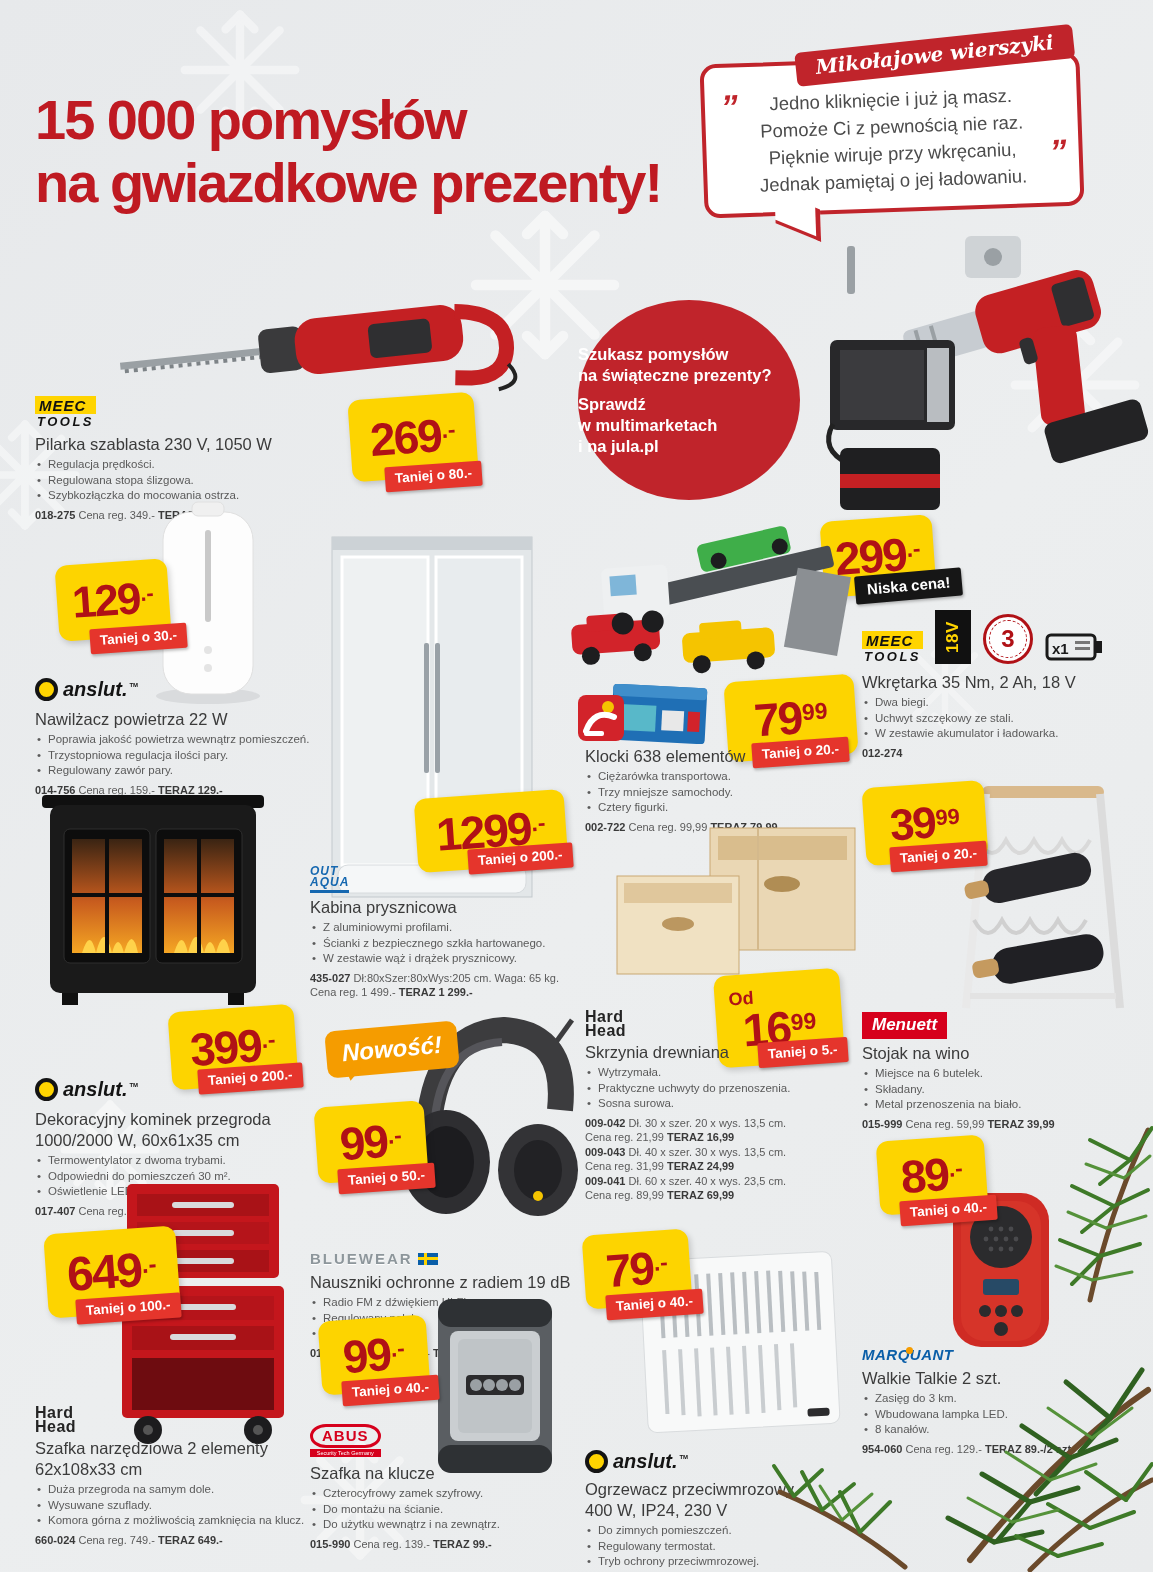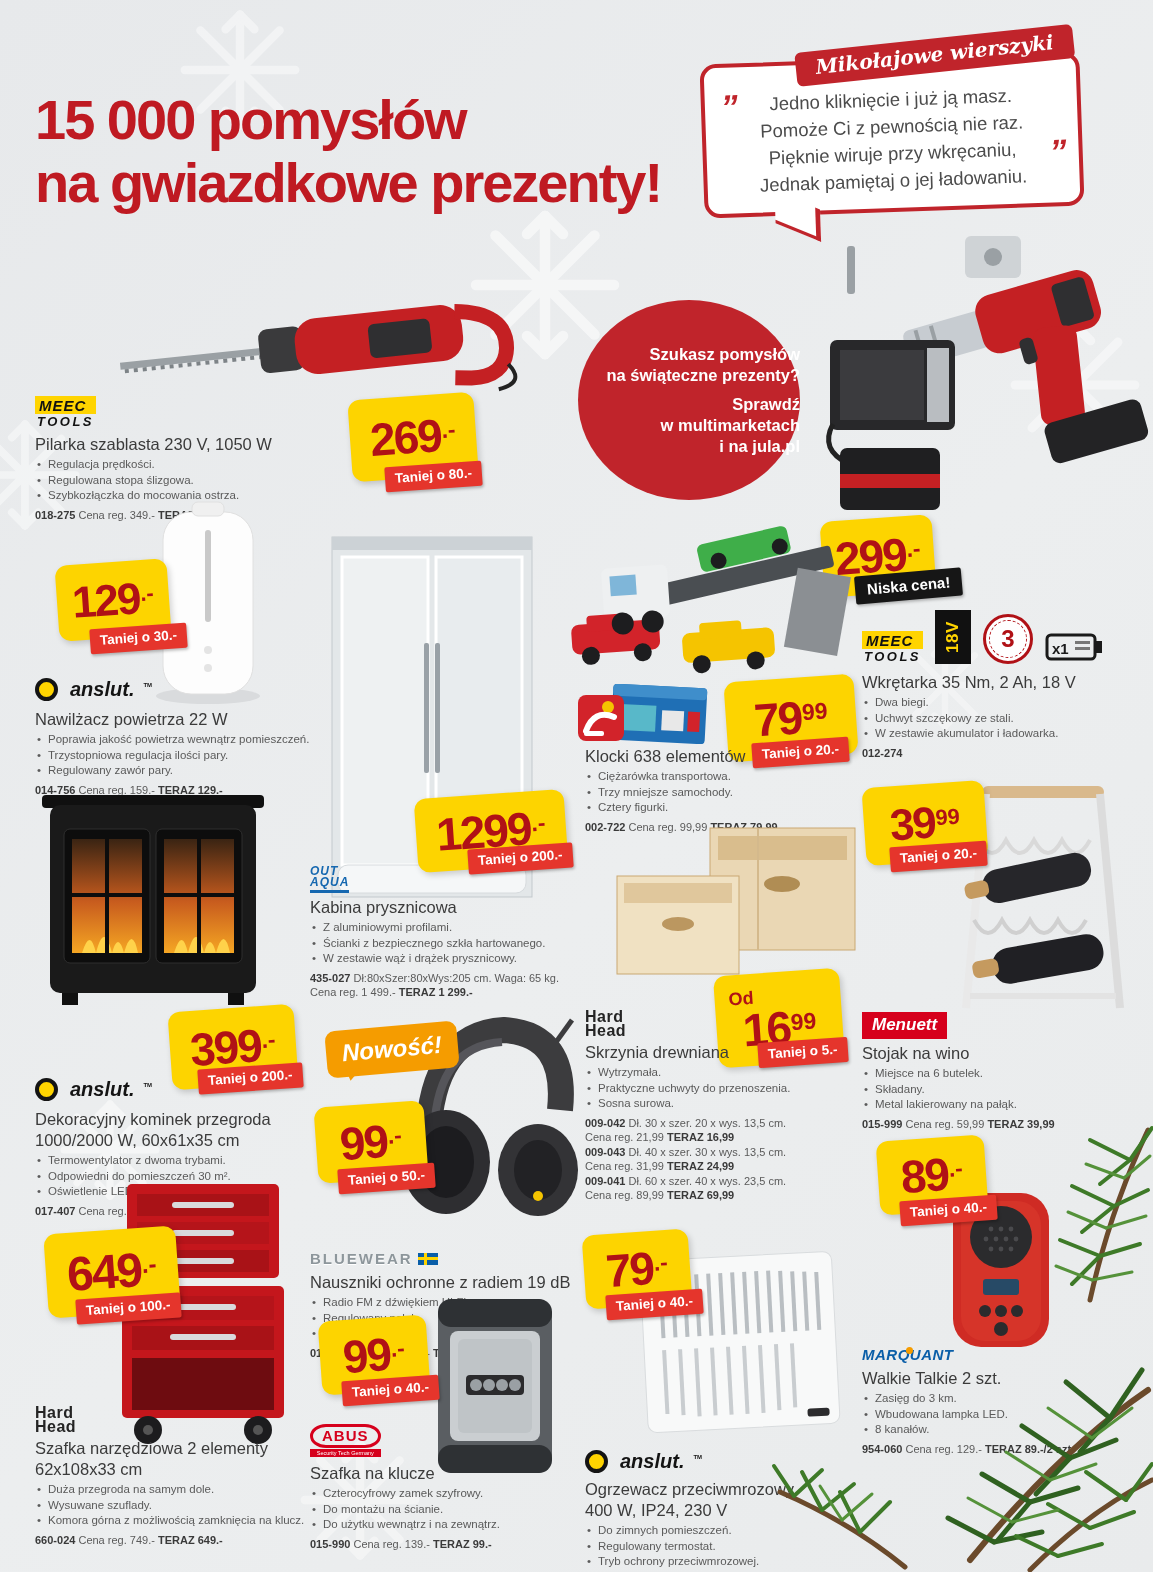--- a/index.html
+++ b/index.html
@@ -21,21 +21,21 @@
   .ribbon{position:absolute;top:-22px;left:92px;background:#c0242b;color:#fff;padding:4px 20px 6px;
     border-radius:6px;transform:rotate(-4deg);font-family:"DejaVu Serif",serif;font-style:italic;
     font-weight:700;font-size:20px;white-space:nowrap;}
   .poem-line{text-align:center;font-size:18.5px;line-height:27px;color:#4c4c4c;}
   .qmark{position:absolute;color:#c0242b;font-weight:900;font-size:34px;font-style:italic;line-height:1;}
   .qmark.open{left:16px;top:22px;}
   .qmark.close{right:12px;bottom:34px;}
   
   .promo-circle{position:absolute;left:578px;top:300px;width:222px;height:200px;border-radius:50%;
     background:#c0242b;color:#fff;display:flex;flex-direction:column;justify-content:center;
-    align-items:flex-end;text-align:center;font-weight:700;font-size:16.5px;line-height:21px;}
+    align-items:flex-start;text-align:center;font-weight:700;font-size:16.5px;line-height:21px;}
   .promo-circle .gap{height:8px;}
   
   .badge{position:absolute;background:#fdd400;border-radius:12px;display:flex;flex-direction:column;
     align-items:center;justify-content:center;transform:rotate(-4deg);
     box-shadow:2px 3px 6px rgba(0,0,0,.18);}
   .big{font-weight:700;color:#b01116;letter-spacing:-2px;line-height:1;white-space:nowrap;}
   .sup{font-size:.5em;position:relative;top:-.55em;letter-spacing:0;margin-left:1px;}
   .od-label{align-self:flex-start;font-size:18px;font-weight:700;color:#b01116;padding-left:14px;margin-bottom:-2px;}
   .tag{position:absolute;background:#e5352c;color:#fff;font-weight:700;font-size:13.5px;line-height:1;
     padding:5px 10px 6px;transform:rotate(-4deg);white-space:nowrap;border-radius:2px;
@@ -51,21 +51,21 @@
   .bullets{list-style:none;margin:2px 0 4px;padding:0;}
   .bullets li{position:relative;font-size:11.5px;line-height:15.5px;color:#5a5a5a;padding-left:13px;}
   .bullets li::before{content:"•";position:absolute;left:2px;color:#5a5a5a;}
   .art{font-size:11px;line-height:14.5px;color:#5a5a5a;}
   .art .no,.art b{font-weight:700;color:#3a3a3a;}
   
   .meec{display:inline-block;line-height:1;margin-top:16px;}
   .meec .t{display:block;background:#ffd400;color:#111;font-weight:900;font-size:15px;
     letter-spacing:1px;padding:2px 4px 1px;font-style:italic;}
   .meec .b{display:block;color:#111;font-weight:900;font-size:13px;letter-spacing:2.5px;padding:1px 2px;font-style:italic;}
-  .anslut{display:inline-flex;align-items:center;gap:12px;font-weight:800;font-style:italic;
+  .anslut{display:inline-flex;align-items:center;gap:5px;font-weight:800;font-style:italic;
     font-size:20px;color:#141414;}
   .anslut .swirl{width:15px;height:15px;border-radius:50%;background:#ffd400;border:4px solid #141414;display:inline-block;}
   .anslut .tm{font-size:6px;font-style:normal;align-self:flex-start;margin-left:-3px;margin-top:4px;}
   .hardhead{font-weight:900;font-size:16px;line-height:14px;color:#242424;letter-spacing:.5px;}
   .menuett{display:inline-block;background:#d6001c;color:#fff;font-style:italic;font-weight:700;
     font-size:17px;padding:3px 10px 4px;}
   .bluewear{display:inline-flex;align-items:center;gap:5px;font-weight:700;font-size:15px;
     letter-spacing:2px;color:#8d969b;text-shadow:0 1px 0 #fff;}
   .flag{width:20px;height:12px;display:inline-block;background-color:#0a5ea8;
     background-image:linear-gradient(to right,transparent 6px,#ffd400 6px,#ffd400 9px,transparent 9px),
@@ -408,21 +408,21 @@
   <div class="badge" style="left:864px;top:784px;width:122px;height:78px;">
     <span class="big" style="font-size:44px"><span>39</span><span class="sup">99</span></span>
   </div>
   <div class="tag" style="left:890px;top:844px;">Taniej o 20.-</div>
   <div class="prod" style="left:862px;top:1012px;width:280px;">
     <span class="menuett">Menuett</span>
     <h2 class="p-title">Stojak na wino</h2>
     <ul class="bullets">
       <li>Miejsce na 6 butelek.</li>
       <li>Składany.</li>
-      <li>Metal lakierowany na pałąk.</li>
+      <li>Metal przenoszenia na biało.</li>
     </ul>
     <div class="art">
       <span class="no">015-999</span> <span>Cena reg. 59,99</span> <b>TERAZ 39,99</b>
     </div>
   </div>
 
   <svg style="position:absolute;left:38px;top:785px" width="230" height="228" viewBox="0 0 230 228">
     <defs>
         <linearGradient id="fire" x1="0" y1="0" x2="0" y2="1">
       <stop offset="0" stop-color="#3a2413"></stop>

